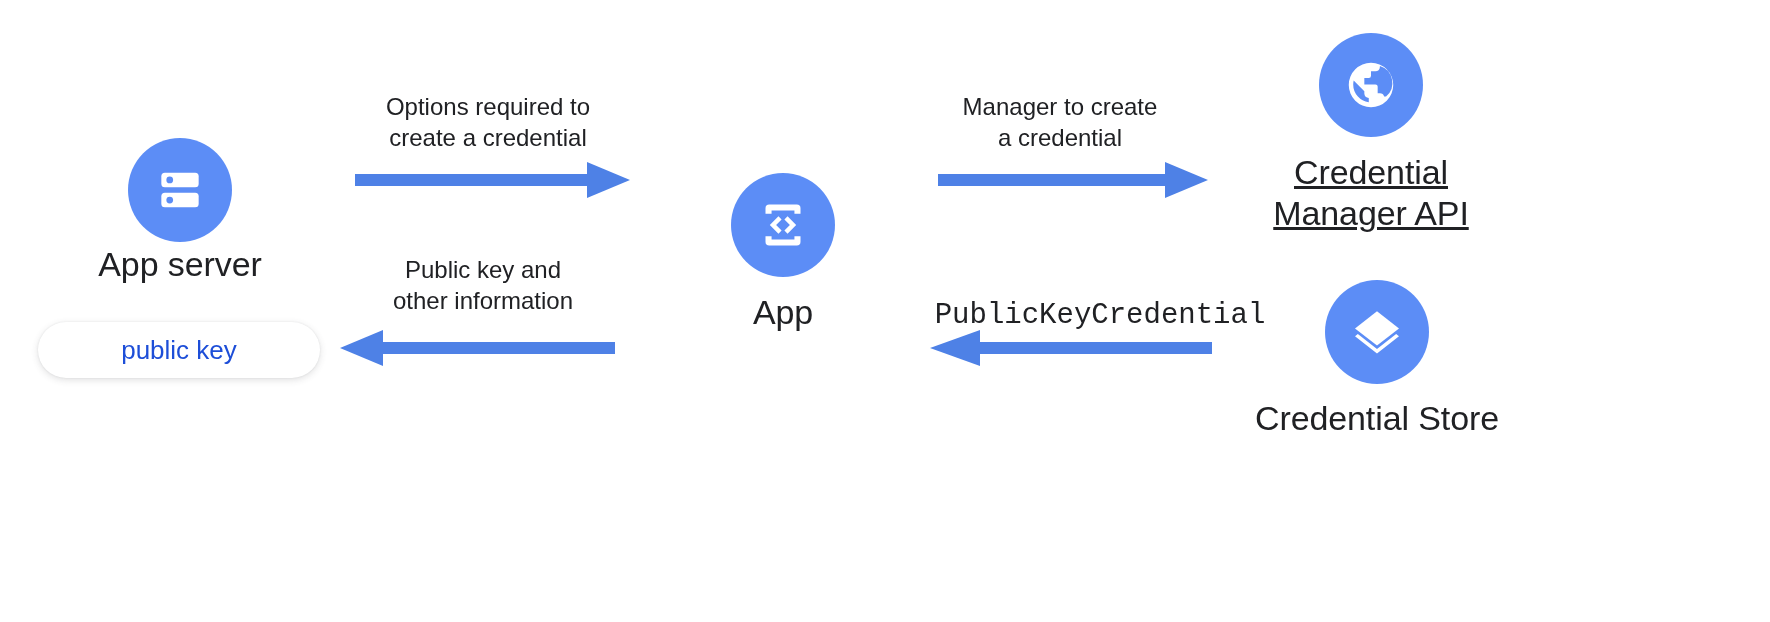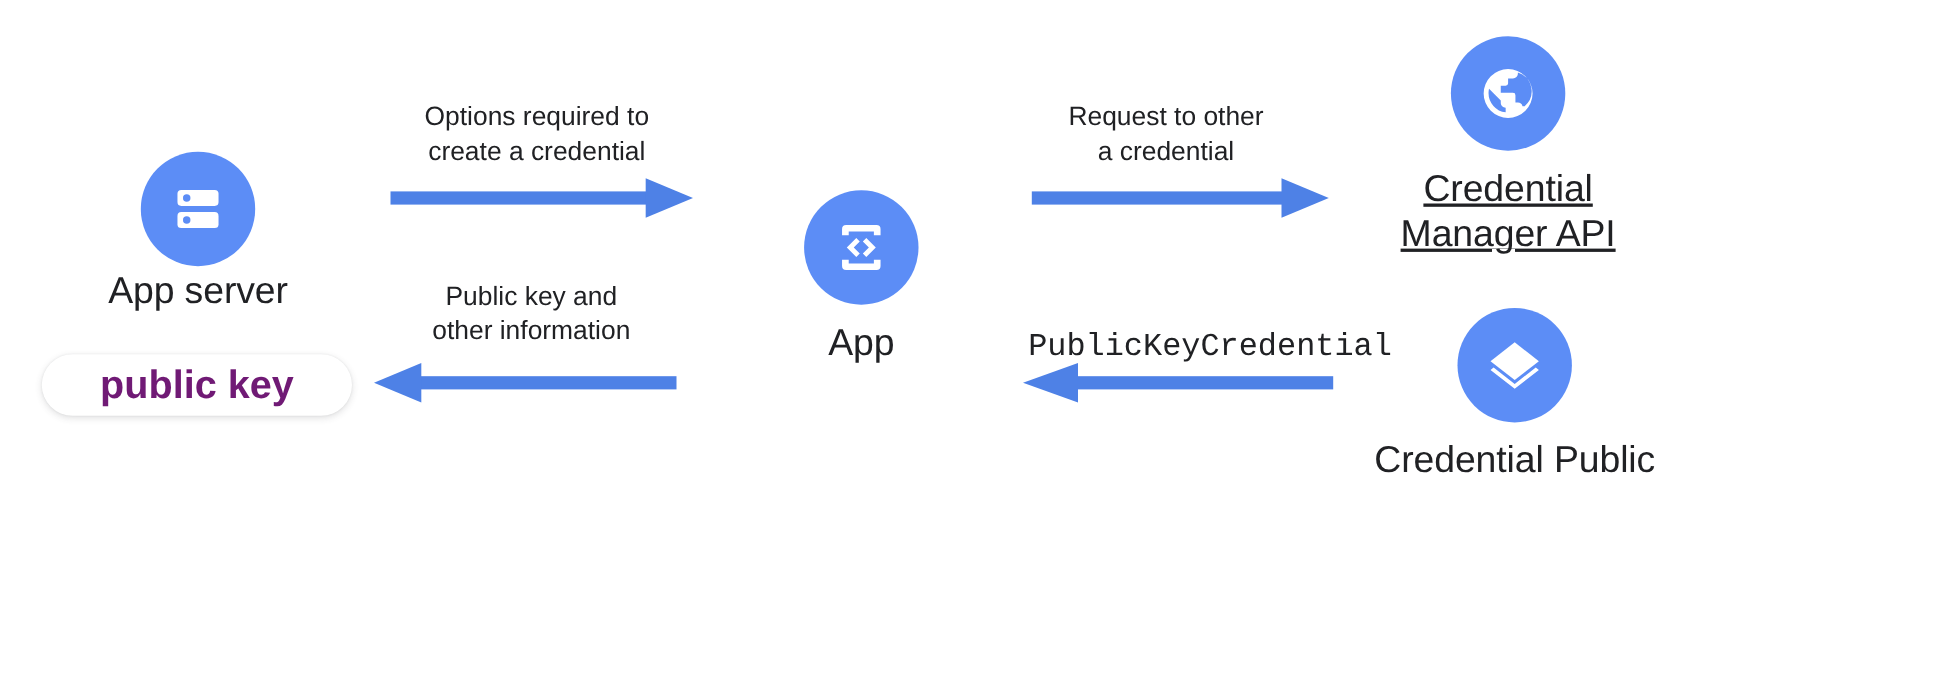--- a/index.html
+++ b/index.html
@@ -48,23 +48,23 @@
 
   
   .pill {
     position: absolute;
     background: #ffffff;
     border-radius: 999px;
     box-shadow: 0 2px 7px rgba(60,64,67,0.16), 0 0 2px rgba(60,64,67,0.10);
     display: flex;
     align-items: center;
     justify-content: center;
-    color: #701a75;
-    font-size: 36px;
-    font-weight: 700;
+    color: #1d4ed8;
+    font-size: 26px;
+    font-weight: 400;
   }
 
   
   .arrow-label {
     position: absolute;
     text-align: center;
     color: #202124;
     font-size: 24px;
     line-height: 1.28;
     font-weight: 400;
@@ -122,41 +122,41 @@
 Manager API</div>
 
   <div class="icon-circle" style="left:1325px; top:280px; width:104px; height:104px;">
     <span>
       <svg width="58" height="58" viewBox="0 0 24 24" aria-hidden="true">
         <path d="M12 3.4 2.9 10.5 12 17.6l9.1-7.1z" fill="#ffffff"></path>
         <path d="M12 19.05 4.07 12.87l-1.17.9L12 20.9l9.1-7.13-1.18-.9z" fill="#ffffff"></path>
       </svg>
     </span>
   </div>
-  <div class="node-label" style="left:1207px; top:398px; width:340px;">Credential Public</div>
+  <div class="node-label" style="left:1207px; top:398px; width:340px;">Credential Store</div>
 
   <div class="arrow-label" style="left:318px; top:92px; width:340px;">Options required to
 create a credential</div>
   <div class="arrow" style="left:355px; top:160px; width:275px; height:40px;">
     <svg width="275" height="40" viewBox="0 0 275 40">
       <rect x="0" y="14" width="238" height="12" fill="#4e81e6"></rect>
       <path d="M232 2 L275 20 L232 38 Z" fill="#4e81e6"></path>
     </svg>
   </div>
 
   <div class="arrow-label" style="left:313px; top:255px; width:340px;">Public key and
 other information</div>
   <div class="arrow" style="left:340px; top:328px; width:275px; height:40px;">
     <svg width="275" height="40" viewBox="0 0 275 40">
       <rect x="37" y="14" width="238" height="12" fill="#4e81e6"></rect>
       <path d="M43 2 L0 20 L43 38 Z" fill="#4e81e6"></path>
     </svg>
   </div>
 
-  <div class="arrow-label" style="left:890px; top:92px; width:340px;">Request to other
+  <div class="arrow-label" style="left:890px; top:92px; width:340px;">Manager to create
 a credential</div>
   <div class="arrow" style="left:938px; top:160px; width:270px; height:40px;">
     <svg width="270" height="40" viewBox="0 0 270 40">
       <rect x="0" y="14" width="233" height="12" fill="#4e81e6"></rect>
       <path d="M227 2 L270 20 L227 38 Z" fill="#4e81e6"></path>
     </svg>
   </div>
 
   <div class="arrow-label mono" style="left:880px; top:297px; width:440px;">PublicKeyCredential</div>
   <div class="arrow" style="left:930px; top:328px; width:282px; height:40px;">

